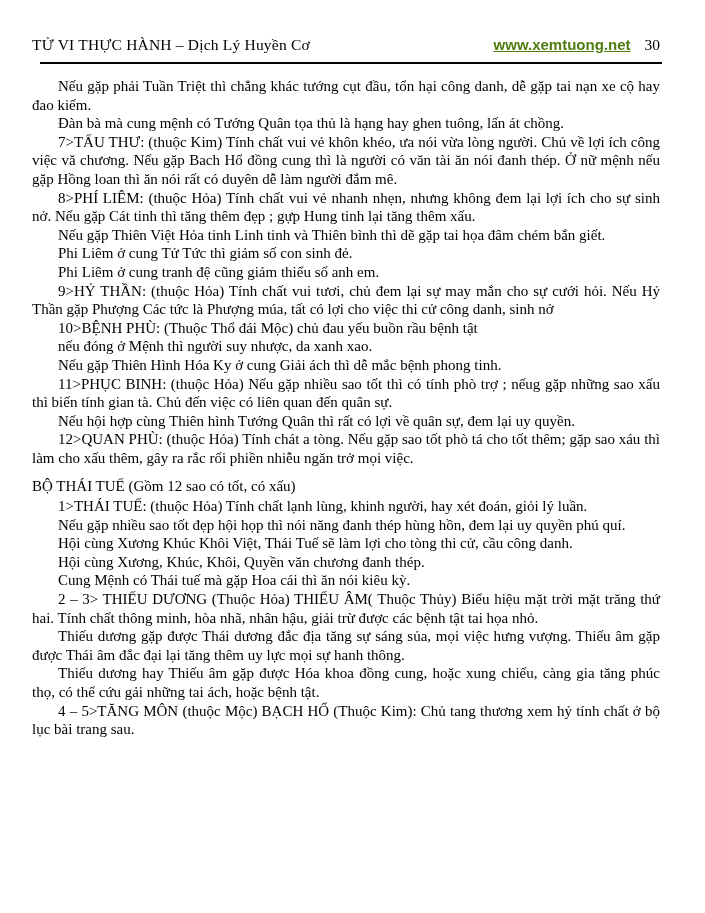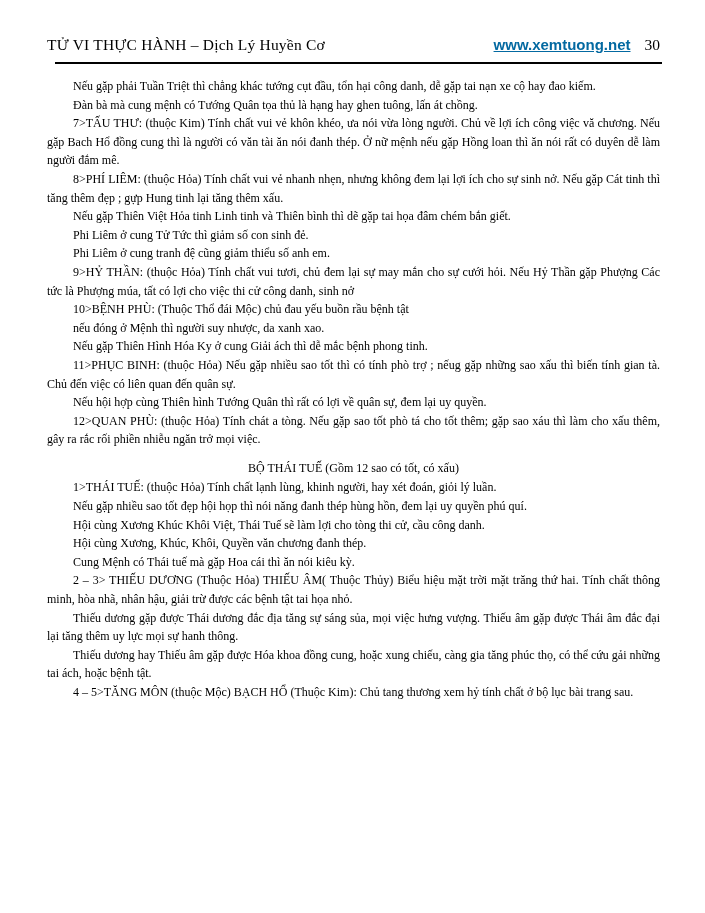--- a/index.html
+++ b/index.html
@@ -11,66 +11,66 @@
     width: 705px;
     height: 913px;
     overflow: hidden;
     font-family: "Liberation Serif", "DejaVu Serif", serif;
     color: #000000;
   }
   .page {
     box-sizing: border-box;
     width: 705px;
     height: 913px;
-    padding: 36px 45px 0 47px;
+    padding: 36px 45px 0 32px;
   }
   .header {
     display: flex;
     justify-content: space-between;
     align-items: baseline;
     font-size: 15.5px;
     white-space: nowrap;
   }
   .header .title {
     letter-spacing: 0.2px;
   }
   .header .hright {
     display: inline-flex;
     align-items: baseline;
   }
   .site-link {
     font-family: "Liberation Sans", "DejaVu Sans", sans-serif;
     font-weight: 700;
     font-size: 15px;
-    color: #0369a1;
+    color: #4d7c0f;
     text-decoration: underline;
     cursor: pointer;
   }
   .pagenum {
     margin-left: 14px;
     font-size: 15.5px;
   }
   .rule {
     border-bottom: 2px solid #000000;
     margin: 8px -2px 0 8px;
     height: 0;
   }
   .content {
     margin-top: 13px;
-    font-size: 12px;
+    font-size: 15px;
     line-height: 18.6px;
     text-align: justify;
   }
   .content p.para {
     margin: 0;
     text-indent: 26px;
   }
   .content p.center {
     margin: 10px 0 1px 0;
-    text-align: center;
+    text-align: left;
     text-indent: 0;
   }
 </style>
 </head>
 <body>
 
 <div class="page">
   <div class="header">
     <span class="title">TỬ VI THỰC HÀNH – Dịch Lý Huyền Cơ</span>
     <span class="hright">

